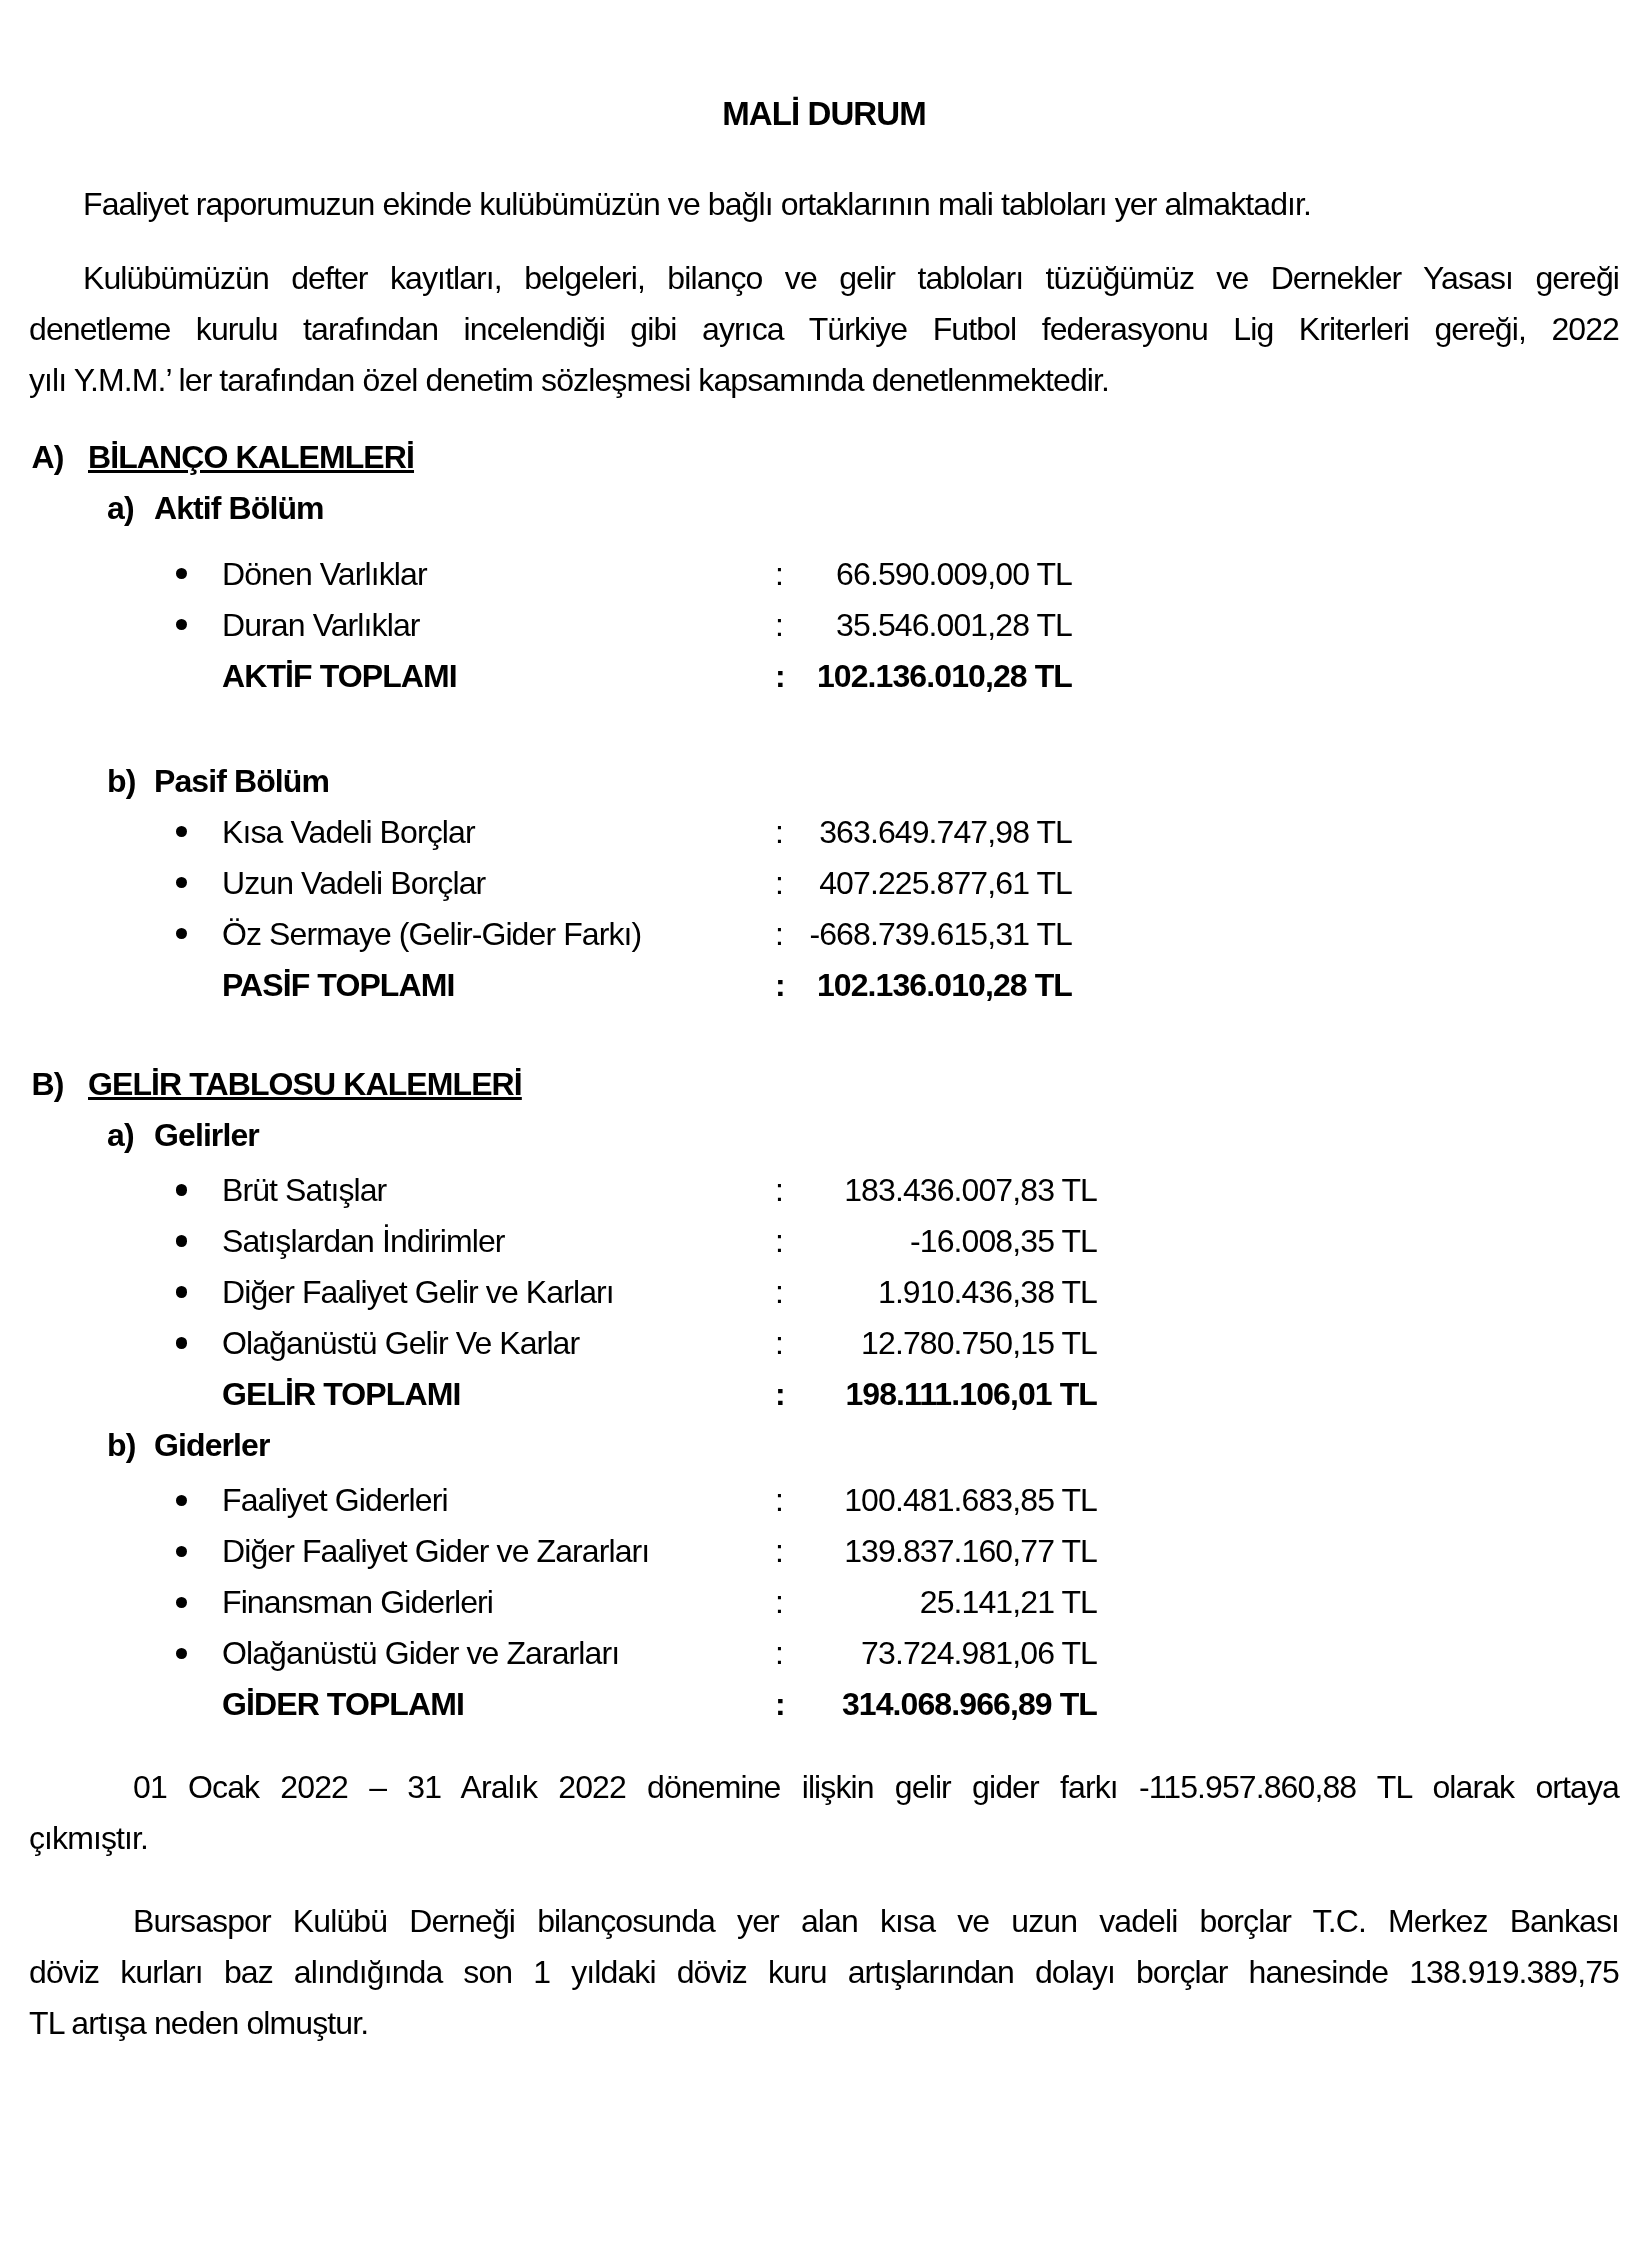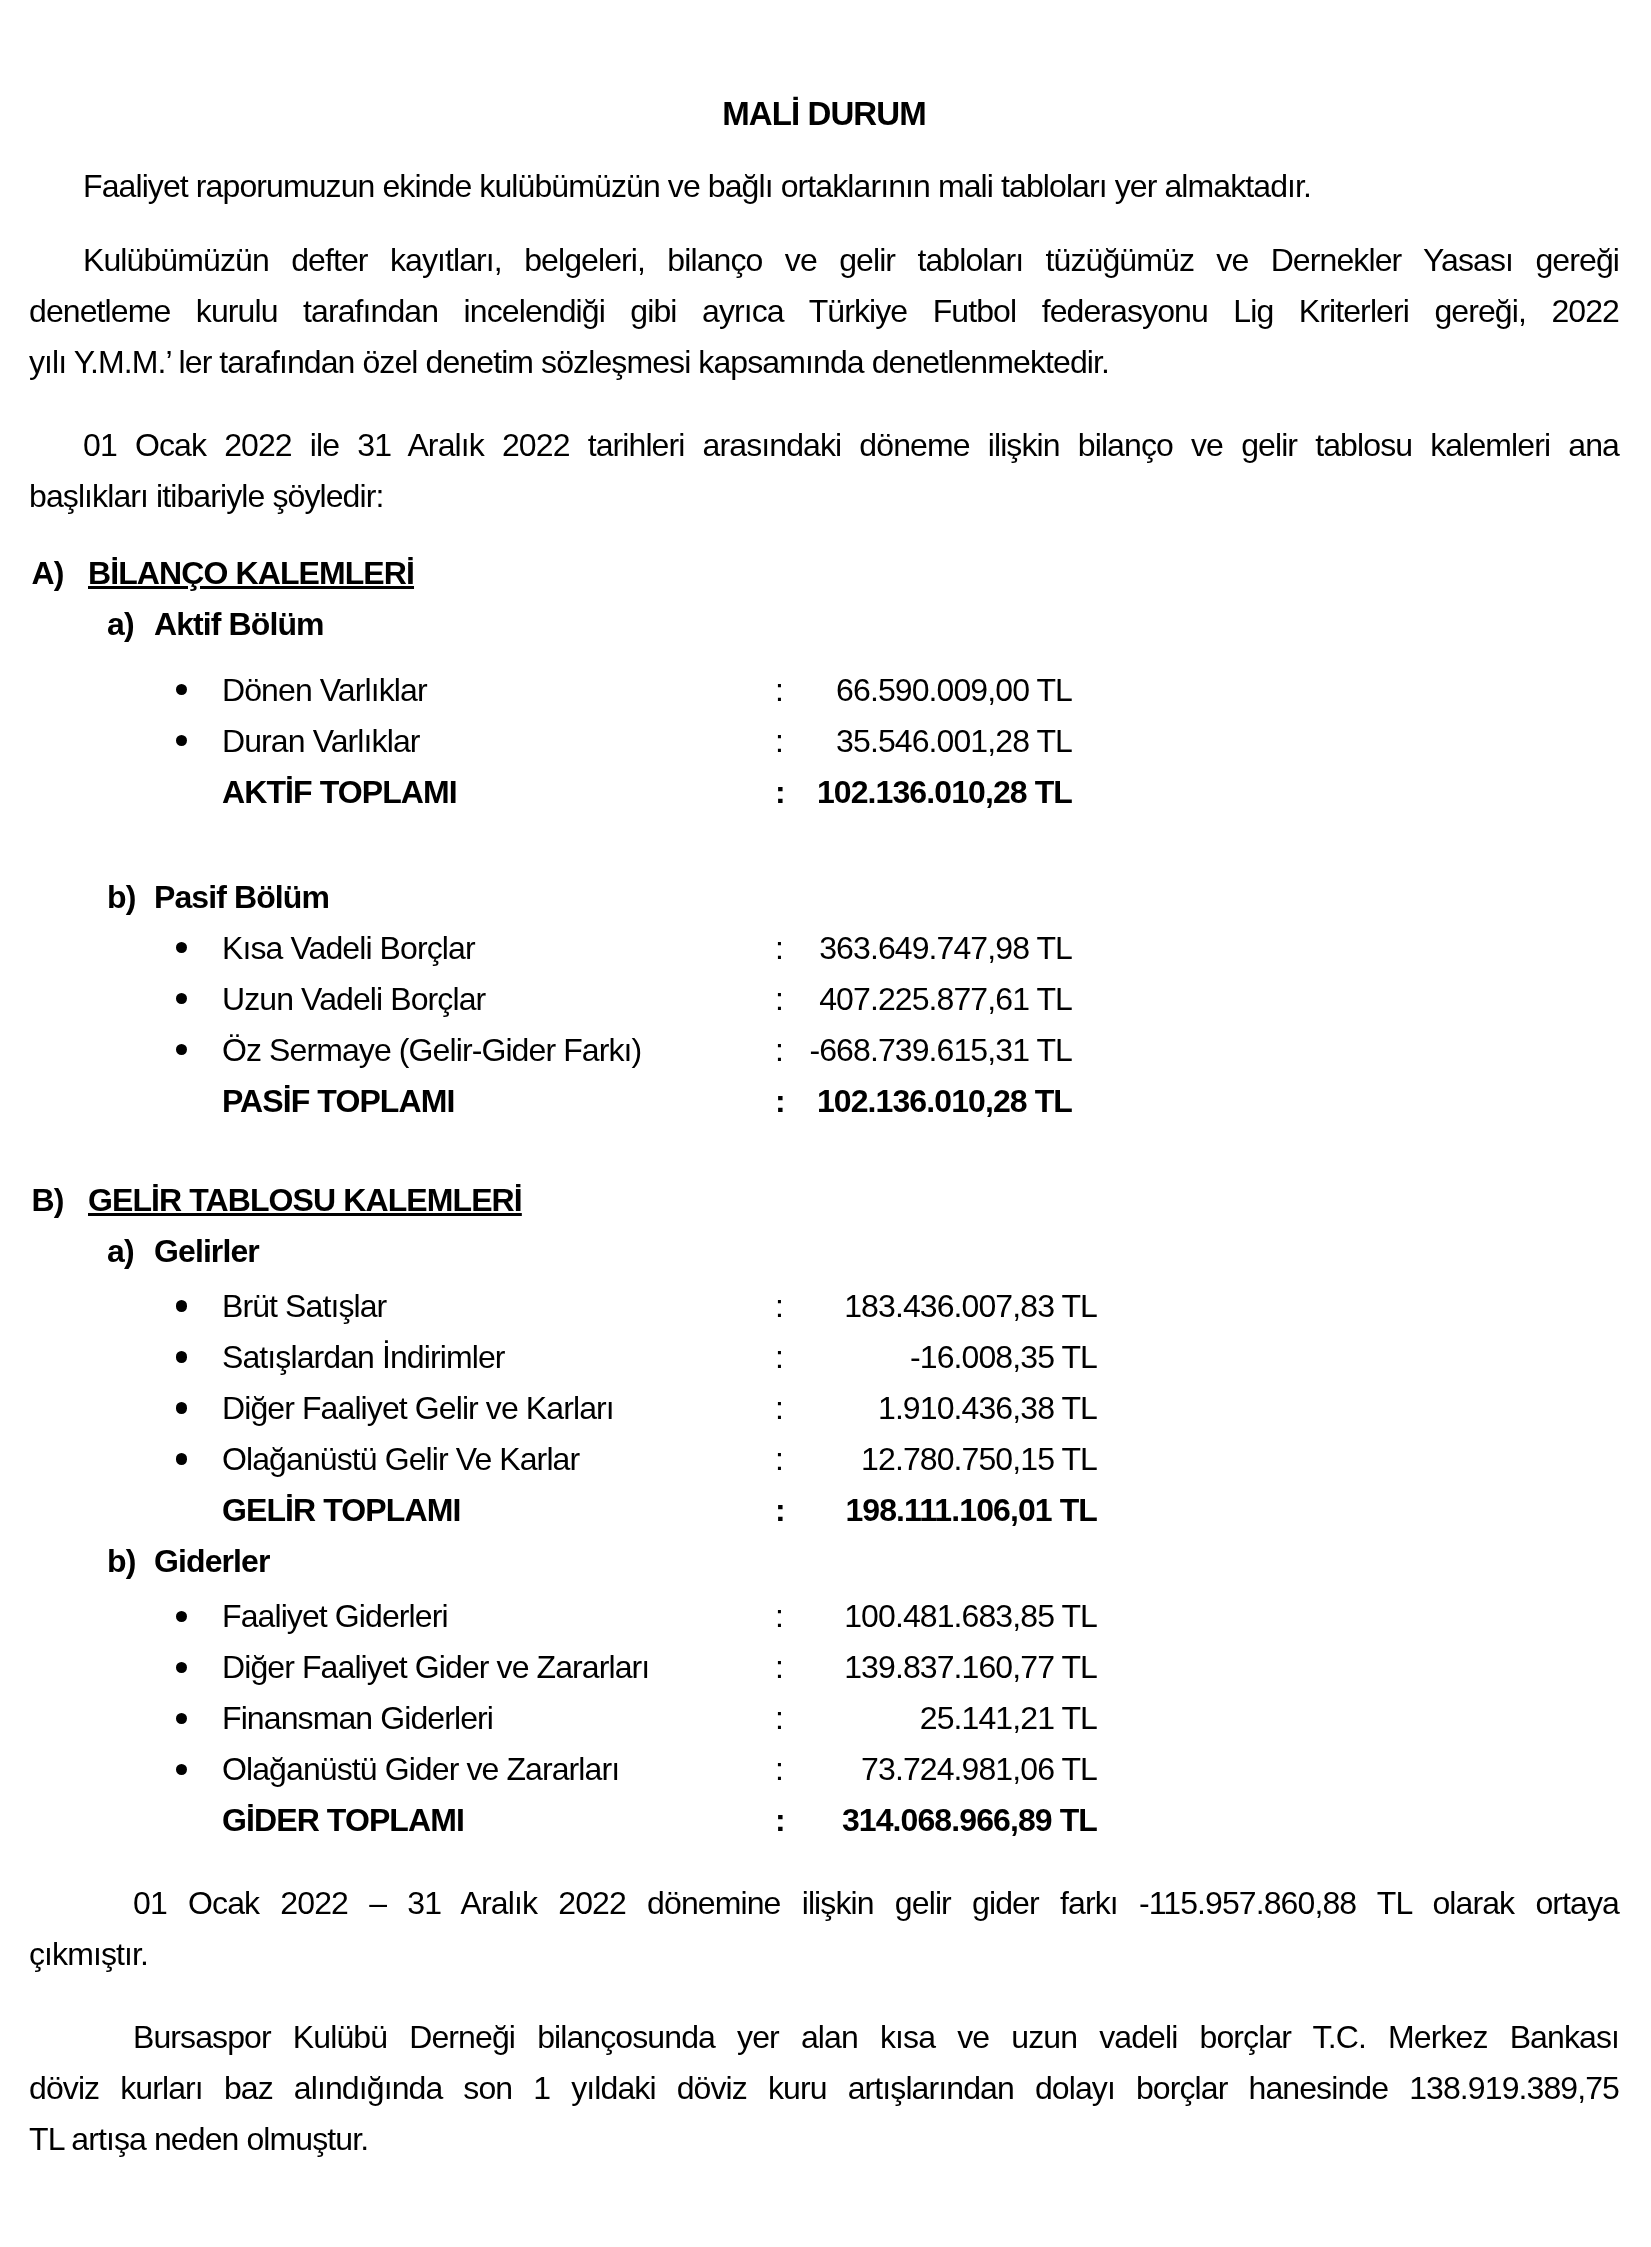--- a/index.html
+++ b/index.html
@@ -40,44 +40,40 @@
   .li-label{position:absolute;left:193px;top:0;white-space:nowrap;}
   .li-colon{position:absolute;left:746px;top:0;}
   .li-value{position:absolute;top:0;white-space:nowrap;}
   .sec-a .li-value{right:547px;}
   .sec-b .li-value{right:522px;}
   .total{font-weight:bold;text-align:right;}
 
   .mt4{margin-top:15px;}  .mt5{margin-top:4.4px;}
   .mt26{margin-top:23px;} .mt29{margin-top:25.5px;}
   .mt36{margin-top:32px;} .mt37{margin-top:32px;}
-  .mt39{margin-top:22px;} .mt55{margin-top:48px;}
+  .mt39{margin-top:40px;} .mt55{margin-top:48px;}
   .mt61{margin-top:54px;}
 </style>
 </head>
 <body>
 
 <div class="page">
 
   <div class="doc-title">MALİ DURUM</div>
 
   <div class="para mt39">
     <div class="line indent-s">Faaliyet raporumuzun ekinde kulübümüzün ve bağlı ortaklarının mali tabloları yer almaktadır.</div>
   </div>
 
   <div class="para mt26">
     <div class="line just indent-s">Kulübümüzün defter kayıtları, belgeleri, bilanço ve gelir tabloları tüzüğümüz ve Dernekler Yasası gereği</div>
     <div class="line just">denetleme kurulu tarafından incelendiği gibi ayrıca Türkiye Futbol federasyonu Lig Kriterleri gereği, 2022</div>
     <div class="line">yılı Y.M.M.’ ler tarafından özel denetim sözleşmesi kapsamında denetlenmektedir.</div>
   </div>
 
-  <div class="para mt36">
-    <div class="line just indent-s">01 Ocak 2022 ile 31 Aralık 2022 tarihleri arasındaki döneme ilişkin bilanço ve gelir tablosu kalemleri ana</div>
-    <div class="line">başlıkları itibariyle şöyledir:</div>
-  </div>
 
   <div class="h1 mt29">
     <span class="marker">A)</span>
     <span class="htext">BİLANÇO KALEMLERİ</span>
   </div>
 
   <div class="h2">
     <span class="marker">a)</span>
     <span class="htext">Aktif Bölüm</span>
   </div>

